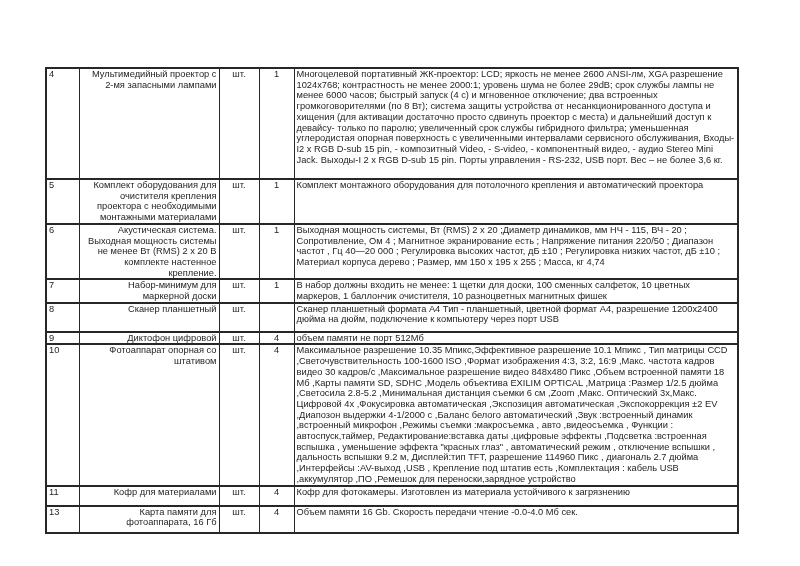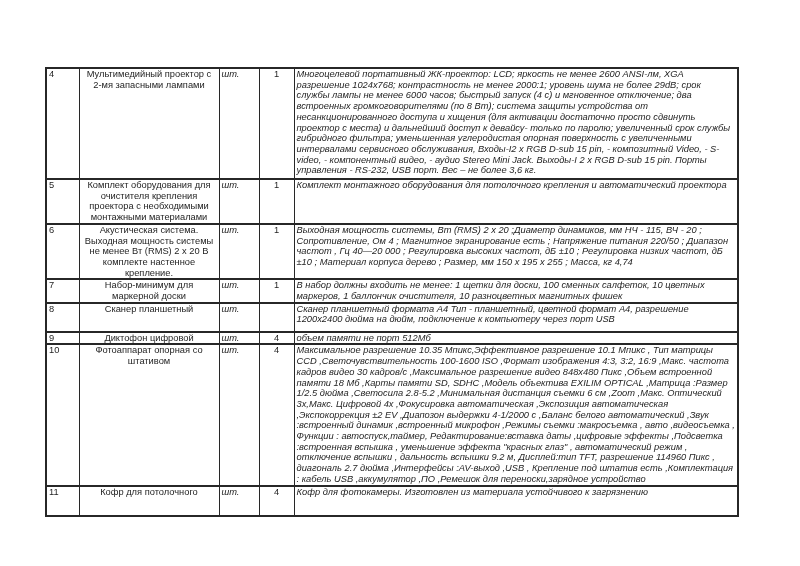--- a/index.html
+++ b/index.html
@@ -30,24 +30,24 @@
     border-right: 1px solid #272727;
     border-top: 2px solid #272727;
     border-bottom: 2px solid #272727;
     vertical-align: top;
     padding: 0 2px;
     overflow: hidden;
     word-wrap: break-word;
   }
   table.spec { border: 2px solid #272727; }
   td.c-num  { text-align: left; }
-  td.c-name { text-align: center; }
-  td.c-unit { text-align: left; font-style: italic; }
+  td.c-name { text-align: right; }
+  td.c-unit { text-align: center; }
   td.c-qty  { text-align: center; }
-  td.c-desc { text-align: left; padding-left: 3px; font-style: italic; }
+  td.c-desc { text-align: left; padding-left: 3px; }
 </style>
 </head>
 <body>
 
 <div class="page">
   <div class="spec-table-wrap">
     <table class="spec">
       <colgroup>
         <col style="width:33px">
         <col style="width:140px">
@@ -98,23 +98,30 @@
           <td class="c-qty">4</td>
           <td class="c-desc">объем памяти не порт 512Мб</td>
         </tr>
         <tr style="height:124px">
           <td class="c-num">10</td>
           <td class="c-name">Фотоаппарат опорная со штативом</td>
           <td class="c-unit">шт.</td>
           <td class="c-qty">4</td>
           <td class="c-desc">Максимальное разрешение  10.35 Мпикс,Эффективное разрешение  10.1 Мпикс , Тип матрицы  CCD ,Светочувствительность  100-1600 ISO  ,Формат изображения  4:3, 3:2, 16:9  ,Макс. частота кадров видео  30 кадров/с  ,Максимальное разрешение видео  848х480 Пикс ,Объем встроенной памяти  18 Мб ,Карты памяти  SD, SDHC ,Модель объектива  EXILIM OPTICAL ,Матрица :Размер  1/2.5 дюйма  ,Светосила  2.8-5.2 ,Минимальная дистанция съемки  6 см ,Zoom ,Макс. Оптический  3x,Макс. Цифровой  4x  ,Фокусировка автоматическая ,Экспозиция автоматическая ,Экспокоррекция  ±2 EV ,Диапозон выдержки  4-1/2000 с ,Баланс белого автоматический   ,Звук :встроенный динамик ,встроенный микрофон ,Режимы съемки :макросъемка , авто ,видеосъемка , Функции : автоспуск,таймер,  Редактирование:вставка даты ,цифровые эффекты ,Подсветка :встроенная вспышка , уменьшение эффекта "красных глаз" , автоматический режим , отключение вспышки , дальность вспышки  9.2 м, Дисплей:тип  TFT, разрешение  114960 Пикс , диагональ 2.7 дюйма  ,Интерфейсы :AV-выход  ,USB , Крепление под штатив  есть  ,Комплектация : кабель  USB ,аккумулятор ,ПО ,Ремешок для переноски,зарядное устройство</td>
         </tr>
-        <tr style="height:30px">
+        <tr style="height:20px">
           <td class="c-num">11</td>
-          <td class="c-name">Кофр для потолочного</td>
+          <td class="c-name">Кофр для материалами</td>
           <td class="c-unit">шт.</td>
           <td class="c-qty">4</td>
           <td class="c-desc">Кофр для фотокамеры. Изготовлен из материала устойчивого к загрязнению</td>
+        </tr>
+        <tr style="height:27px">
+          <td class="c-num">13</td>
+          <td class="c-name">Карта памяти для фотоаппарата, 16 Гб</td>
+          <td class="c-unit">шт.</td>
+          <td class="c-qty">4</td>
+          <td class="c-desc">Объем памяти 16 Gb. Скорость передачи чтение -0.0-4.0 Мб сек.</td>
         </tr>
       </tbody>
     </table>
   </div>
 </div>
 
 </body></html>

